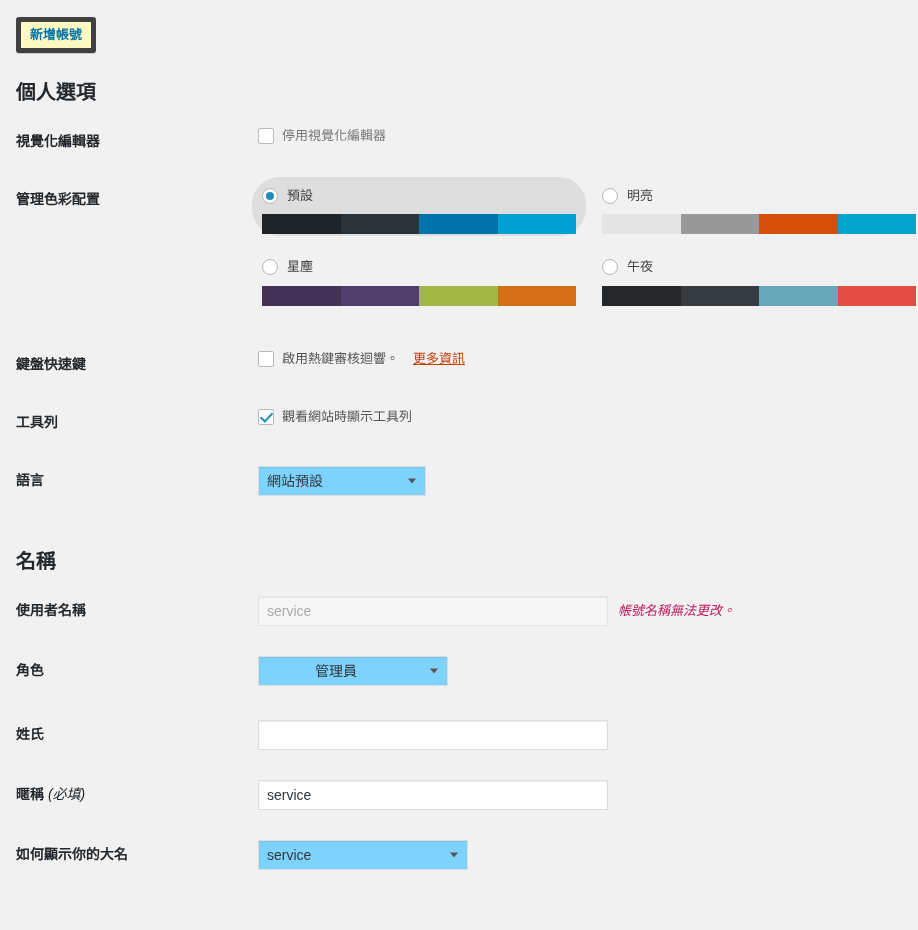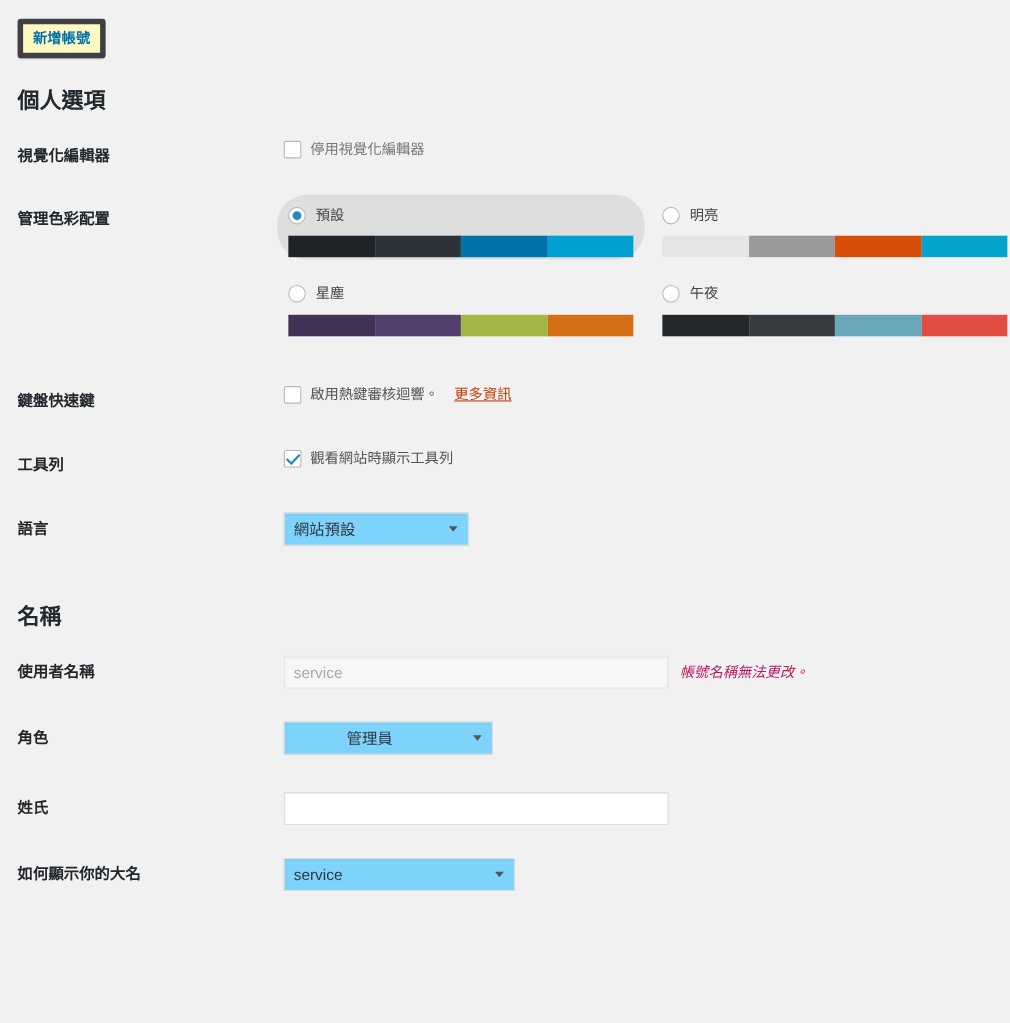--- a/index.html
+++ b/index.html
@@ -416,20 +416,26 @@
       </tr>
 
 
       <tr>
         <th>姓氏</th>
         <td>
           <input class="text regular" type="text" value="" style="">
         </td>
       </tr>
 
+      <tr>
+        <th><span>暱稱</span> <span class="nickname-req">(必填)</span></th>
+        <td>
+          <input class="text regular" type="text" value="service" style="">
+        </td>
+      </tr>
 
       <tr>
         <th>如何顯示你的大名</th>
         <td>
           <div class="select display">
             <span class="val">service</span>
             <span class="arrow"></span>
           </div>
         </td>
       </tr>

